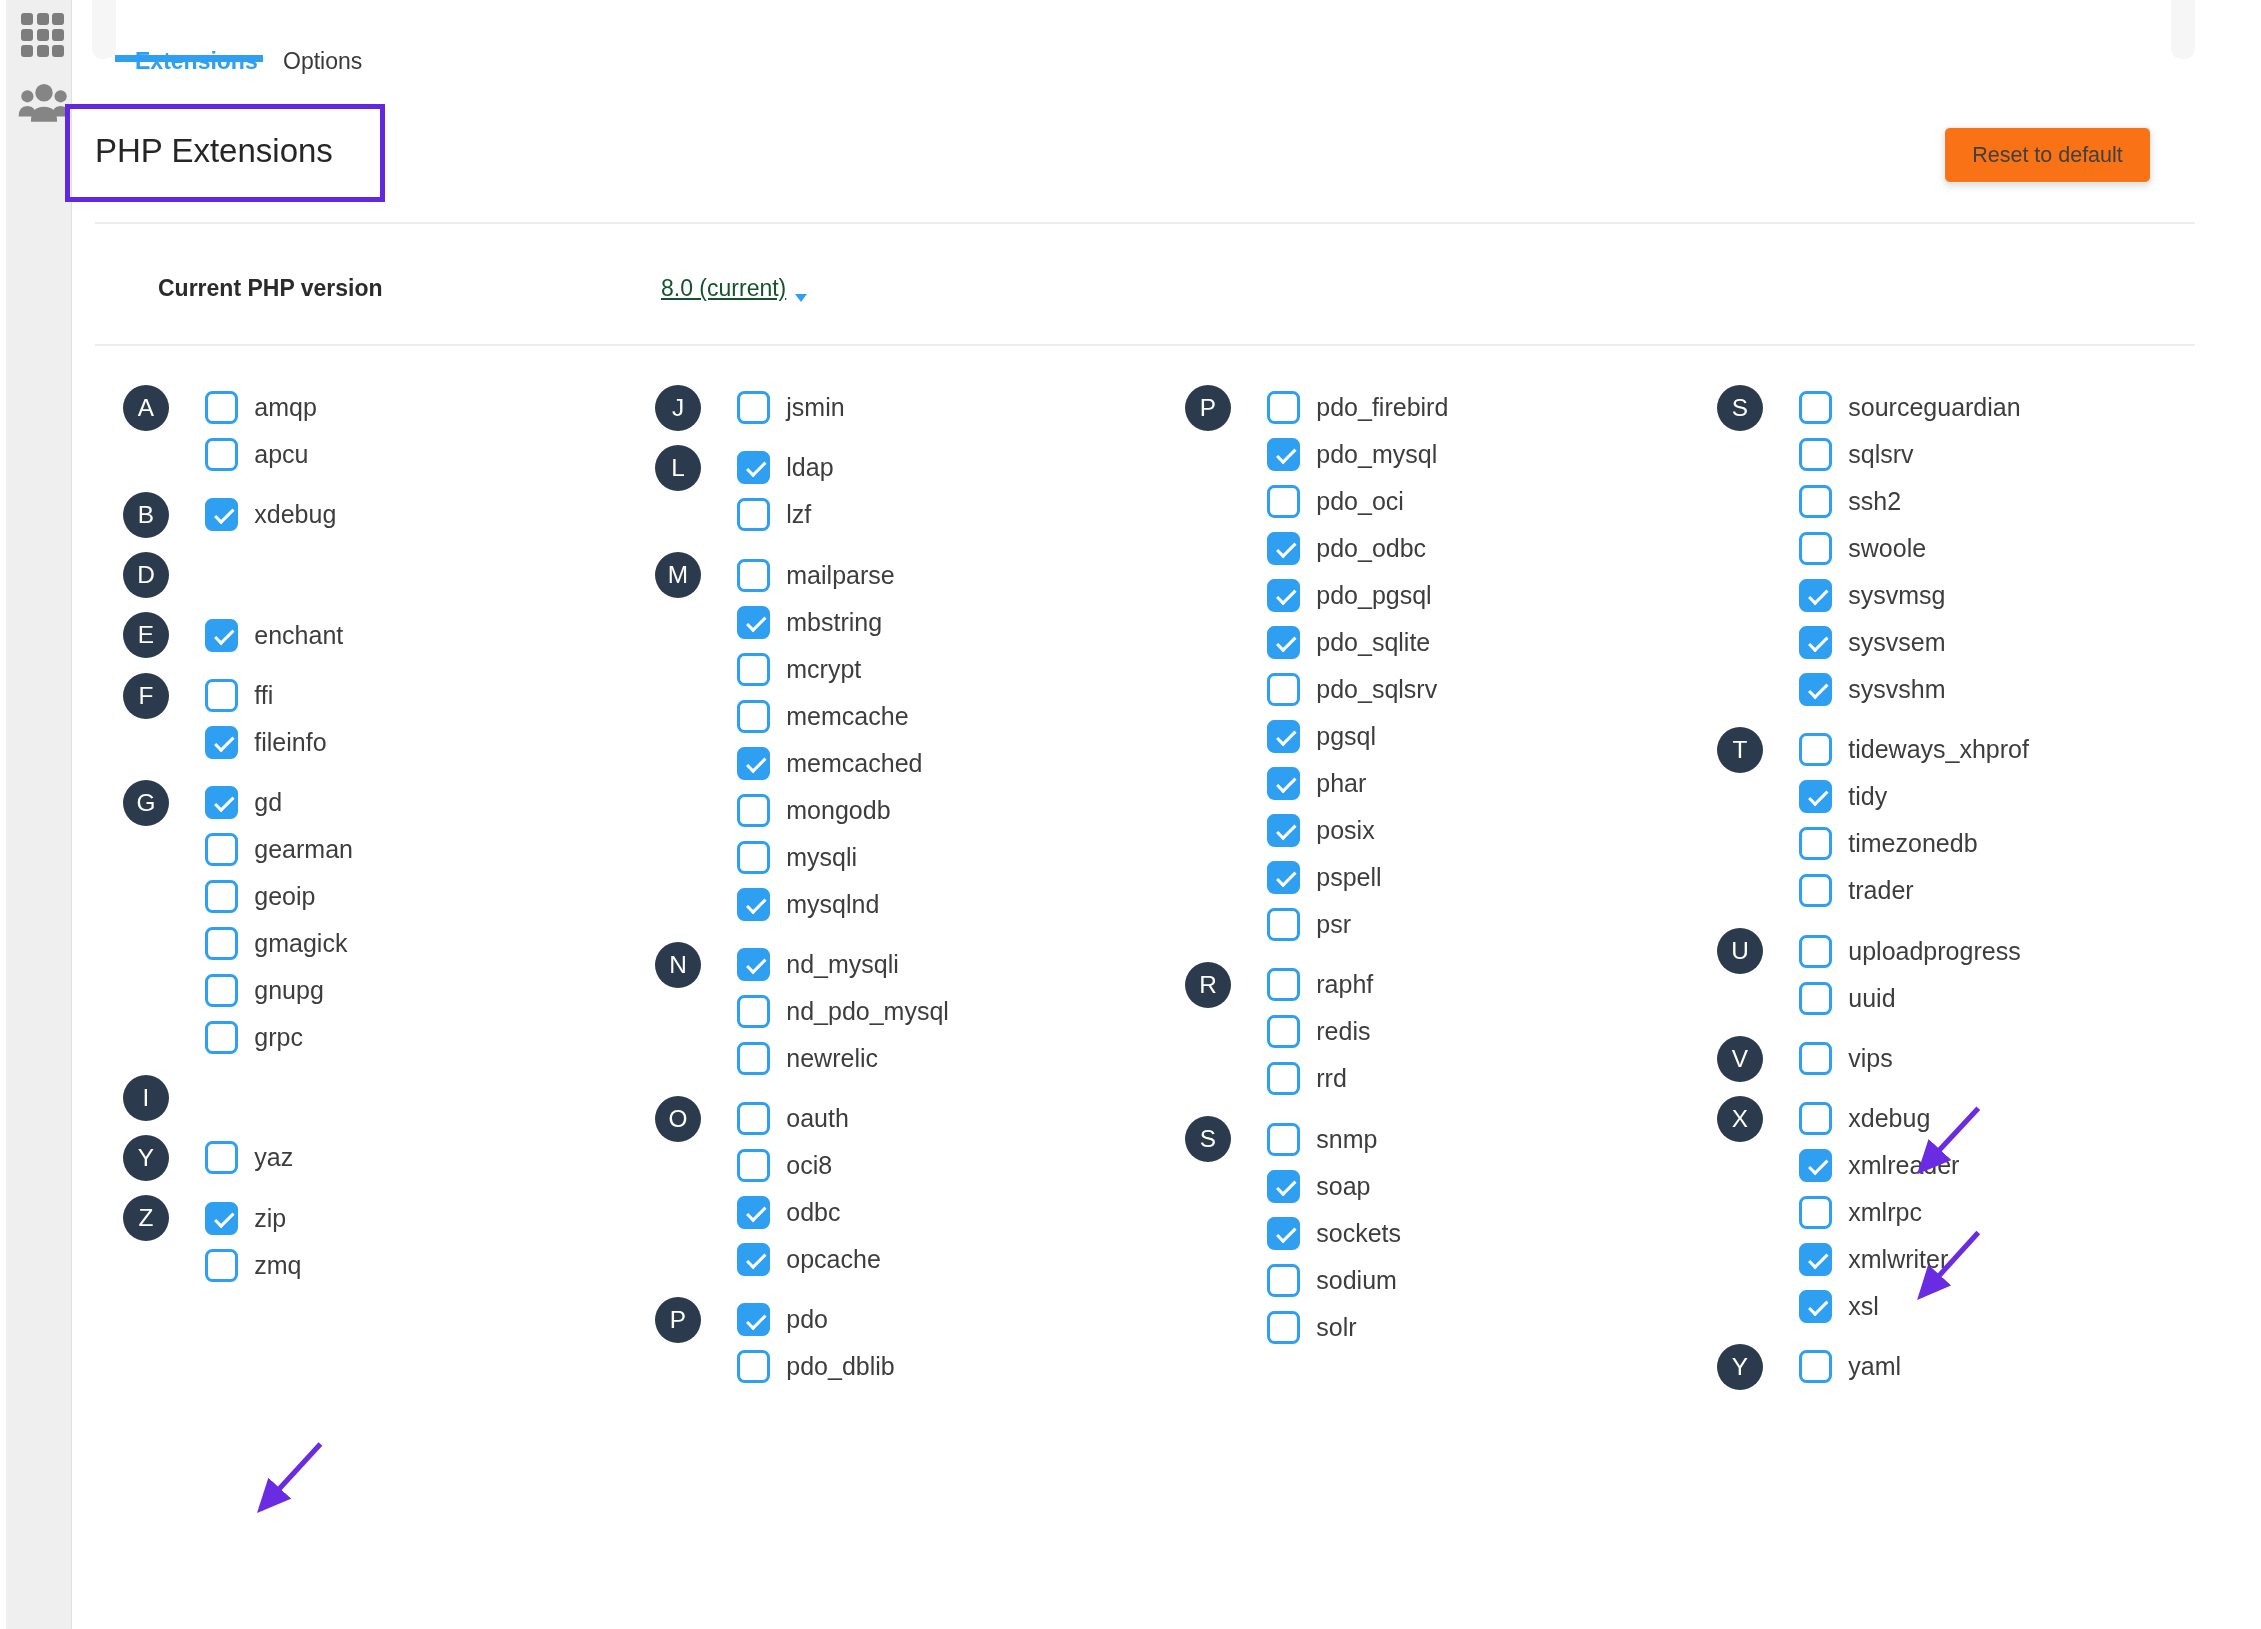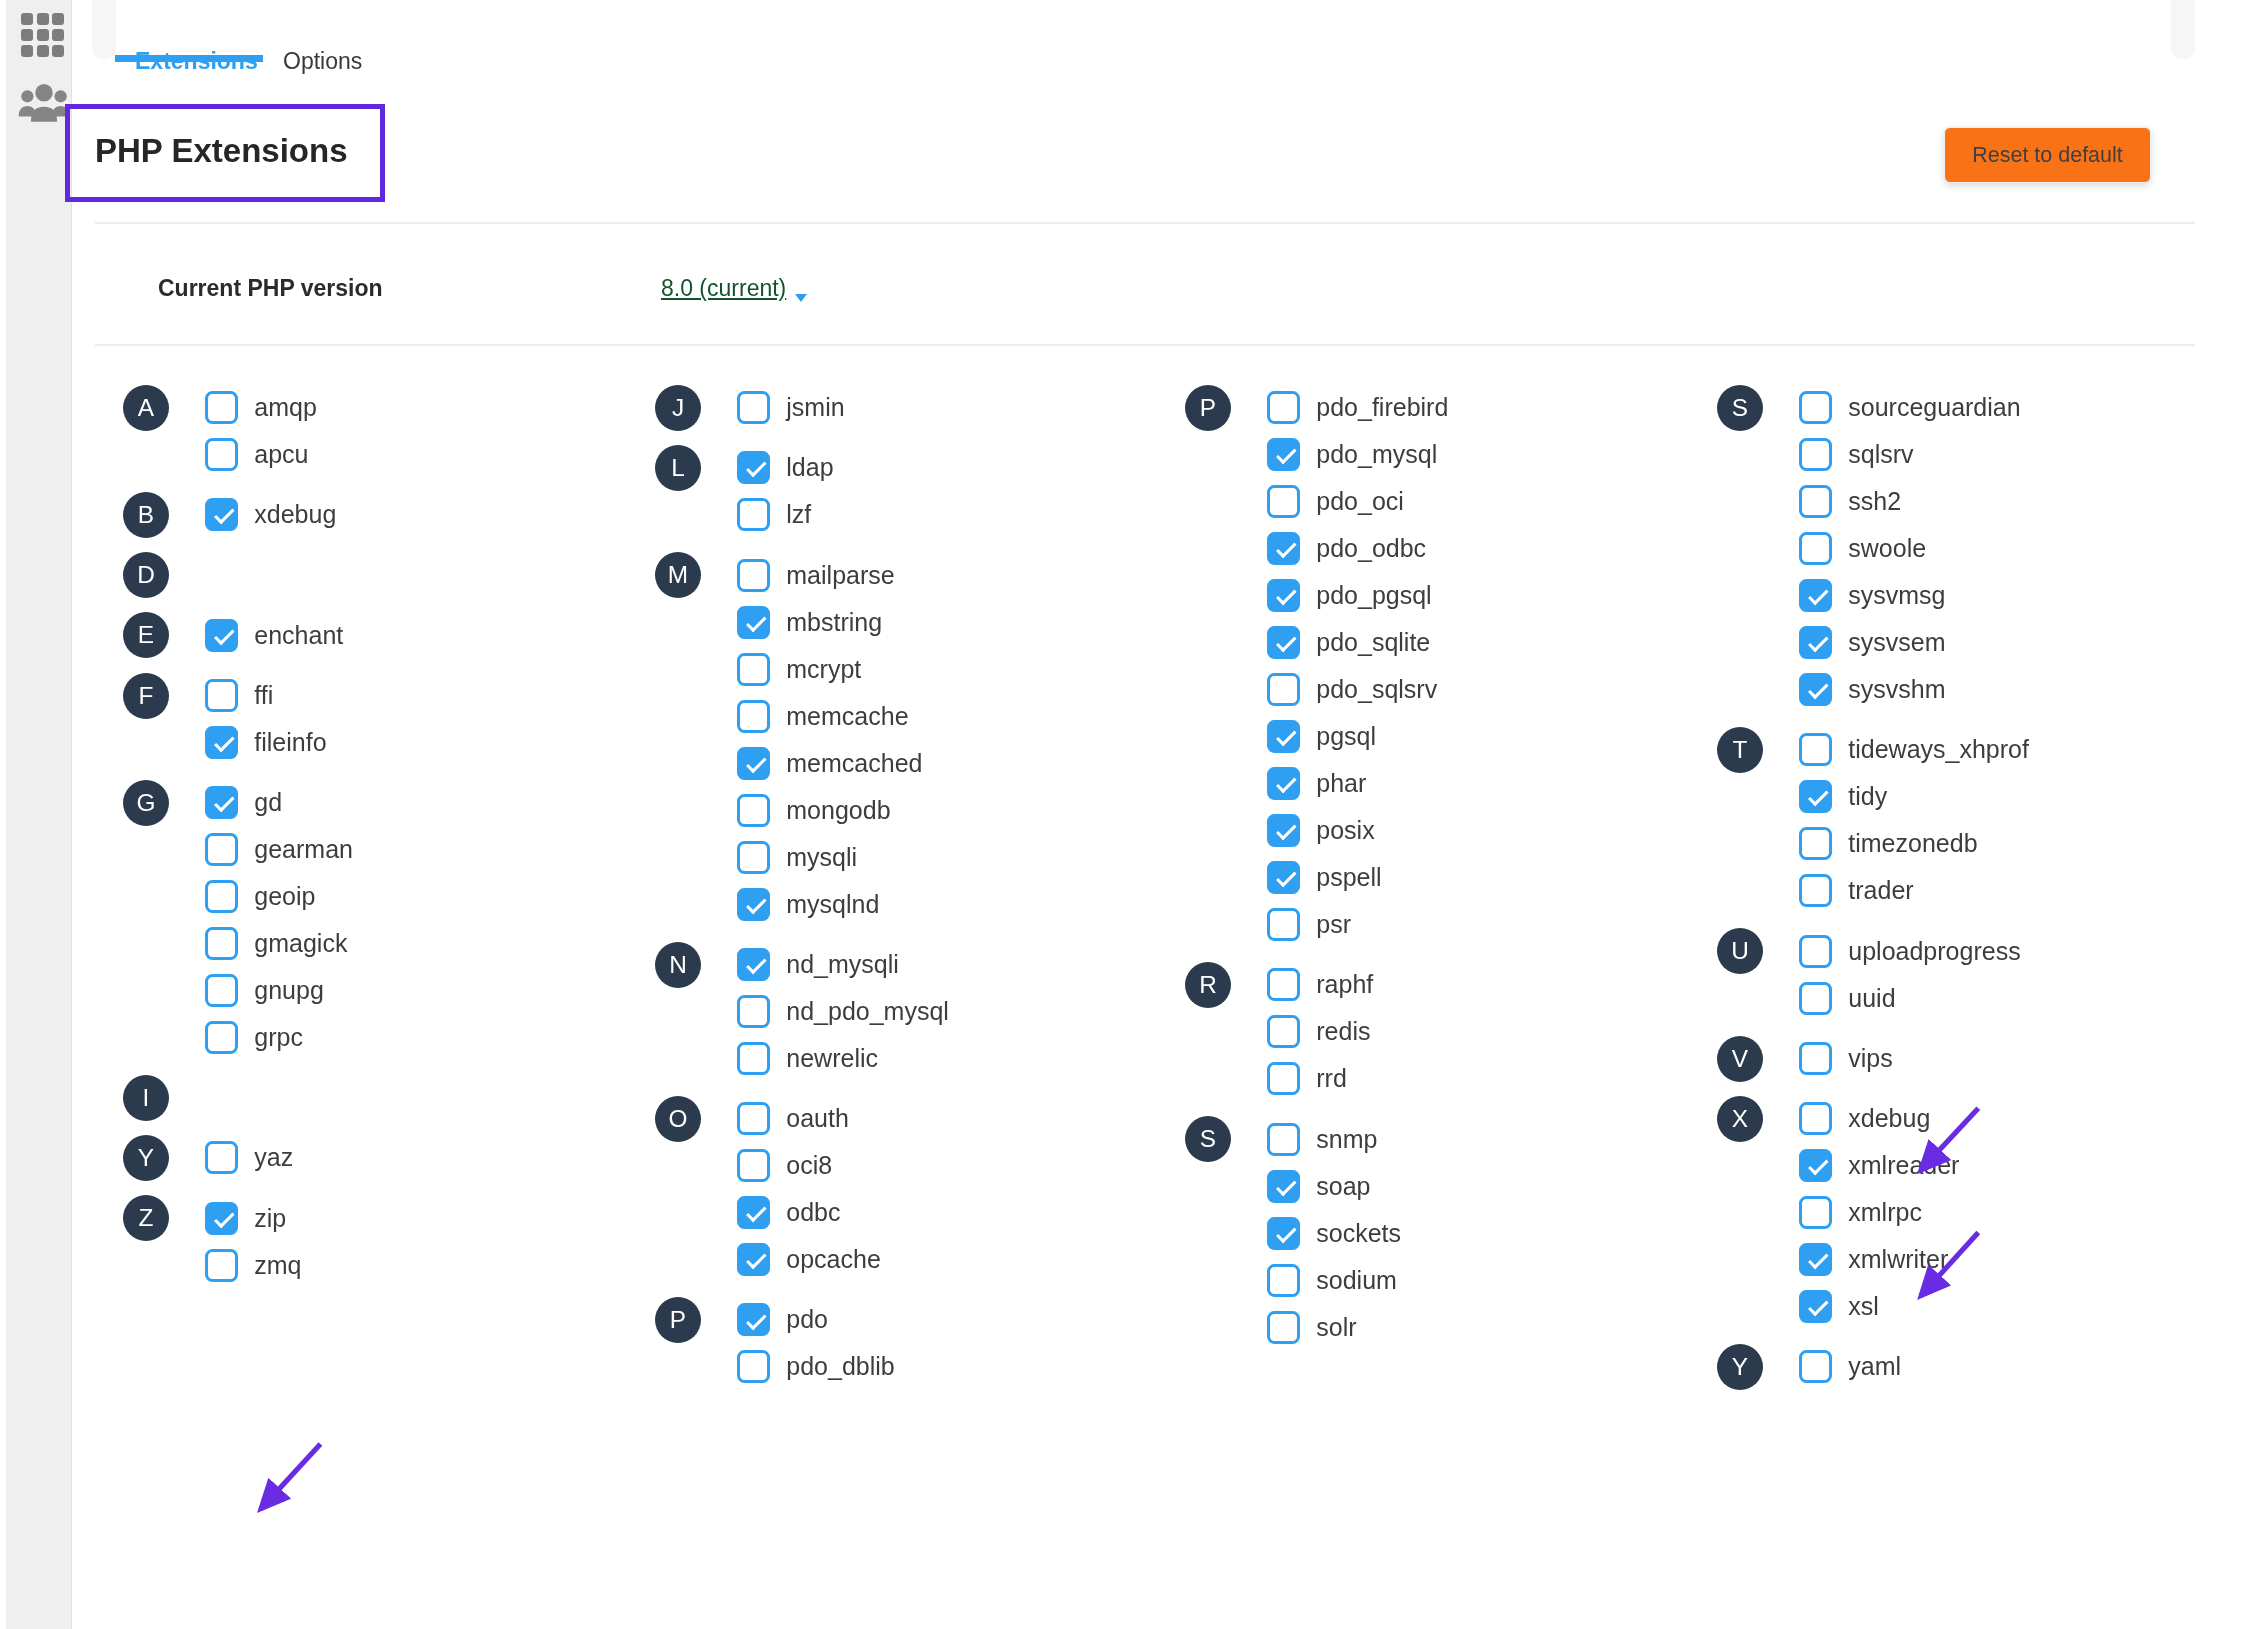--- a/index.html
+++ b/index.html
@@ -17,21 +17,21 @@
   .corner-shade{position:absolute;top:0;width:24px;height:59px;background:#f6f6f6;}
   .corner-shade.left{left:92px;border-radius:0 0 10.4px 10.4px;}
   .corner-shade.right{left:2171px;border-radius:0 0 10.4px 10.4px;}
   .tab{position:absolute;top:16.3px;font-size:23px;cursor:pointer;margin-top:32px;}
   .tab.active{left:135px;color:#2e9ff1;font-weight:700;}
   .tab.inactive{left:283px;color:#3a3a3a;font-weight:400;}
   .tab-underline{position:absolute;left:115px;top:55px;width:148px;height:7.4px;background:#2e9ff1;}
 
   
   .title-box{position:absolute;left:65px;top:104px;width:320px;height:98px;border:5.2px solid #6128e0;box-sizing:border-box;}
-  .page-title{position:absolute;left:95px;top:132px;font-size:33px;font-weight:700;color:#262626;}
+  .page-title{position:absolute;left:95px;top:132px;font-size:33px;font-weight:400;color:#262626;}
   .reset-btn{position:absolute;left:1944px;top:127px;width:207px;height:56px;background:#f97316;
              border:0.7px solid #f0f0f0;border-radius:6px;box-shadow:0 2.2px 7.4px rgba(0,0,0,0.14);
              font-size:21.5px;color:#404040;display:flex;align-items:center;justify-content:center;cursor:pointer;}
   .divider{position:absolute;left:95px;width:2100px;height:1.5px;background:#ededed;}
   .divider.d1{top:222px;}
   .divider.d2{top:344px;}
 
   
   .version-label{position:absolute;left:158px;top:275px;font-size:23px;font-weight:700;color:#2b2b2b;}
   .version-value{position:absolute;left:661px;top:275px;font-size:23px;color:#14532d;cursor:pointer;display:flex;align-items:flex-end;text-decoration:underline;}

